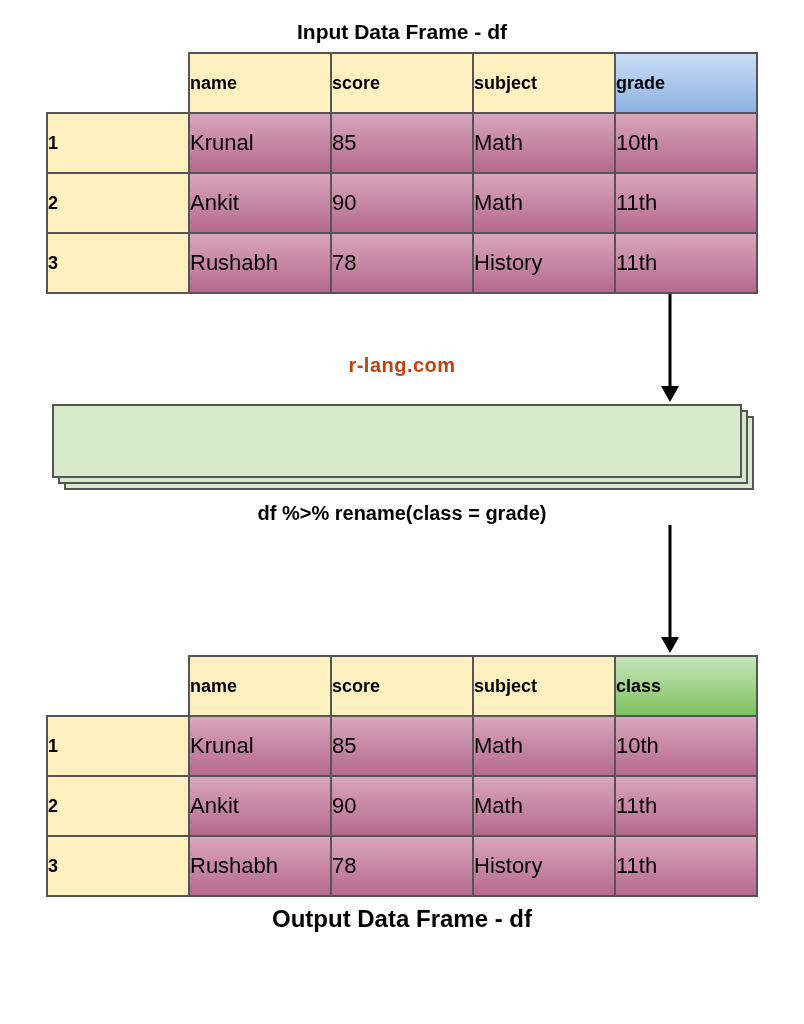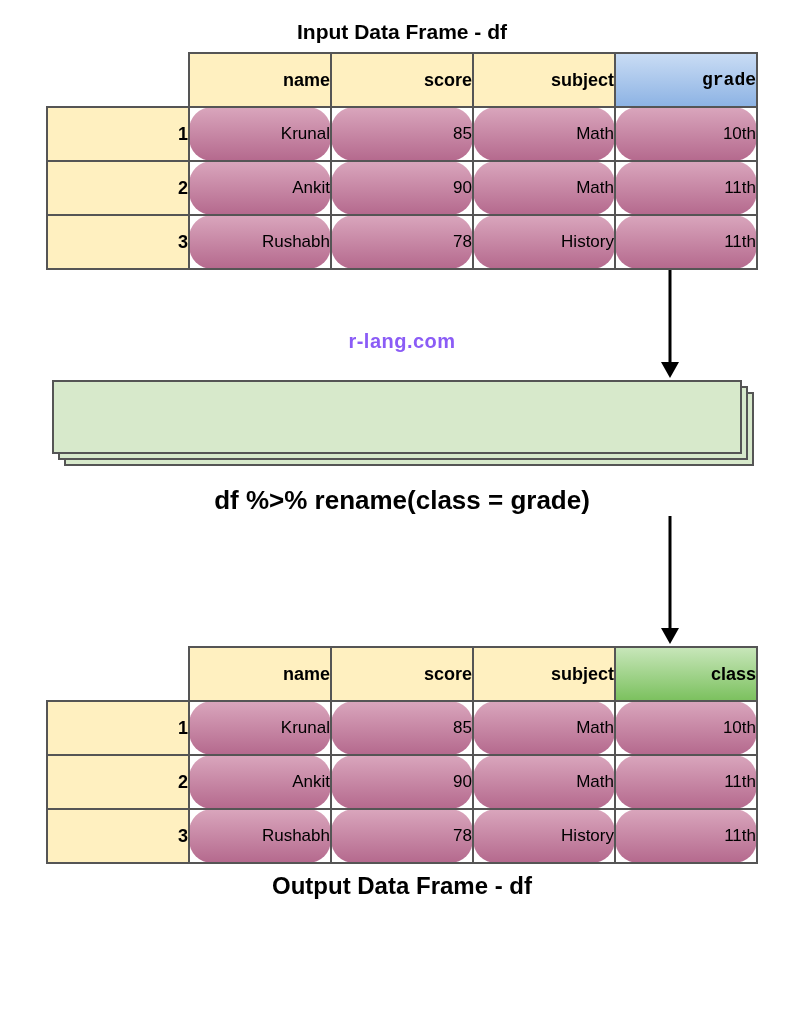--- a/index.html
+++ b/index.html
@@ -19,58 +19,56 @@
   .table-wrap {
     display: flex;
     justify-content: center;
   }
   table {
     border-collapse: collapse;
     margin-left: 0;
   }
   td, th {
     border: 2px solid #555;
-    text-align: right;
+    text-align: left;
     vertical-align: middle;
     padding: 0;
-    height: 54px;
+    height: 60px;
   }
   .corner {
     border: none;
     background: transparent;
     width: 142px;
   }
   .col-head {
     background: #fff0c0;
     font-weight: bold;
     font-size: 18px;
     width: 142px;
   }
   .col-head.highlight-blue {
     background: linear-gradient(to bottom, #c9dcf4, #8db3e4);
-    font-family: Liberation Mono, monospace;
   }
   .col-head.highlight-green {
     background: linear-gradient(to bottom, #c7e6b9, #7cc15f);
   }
   .row-head {
     background: #fff0c0;
     font-weight: bold;
     font-size: 18px;
     width: 142px;
   }
   .data-cell {
     background: linear-gradient(to bottom, #d9a5bc, #b56a8e);
-    font-size: 17px;
-    width: 142px;
-    border-radius: 23px;
+    font-size: 22px;
+    width: 142px;
   }
   .watermark {
     text-align: center;
-    color: #8b5cf6;
+    color: #c2410c;
     font-size: 20px;
     font-weight: bold;
     margin: 30px 0 10px 0;
     letter-spacing: 0.5px;
   }
   .stack-box-wrap {
     position: relative;
     width: 700px;
     height: 90px;
     margin: 0 auto;
@@ -81,22 +79,22 @@
     height: 74px;
     background: #d7e9cb;
     border: 2px solid #555;
   }
   .l3 { top: 12px; left: 12px; }
   .l2 { top: 6px; left: 6px; }
   .l1 { top: 0; left: 0; }
   .code-line {
     text-align: center;
     font-weight: bold;
-    font-size: 26px;
-    margin-top: 15px;
+    font-size: 20px;
+    margin-top: 8px;
   }
   .arrow-svg {
     display: block;
   }
   .arrow1-wrap {
     position: relative;
     height: 110px;
     width: 744px;
     margin: 0 auto;
   }

